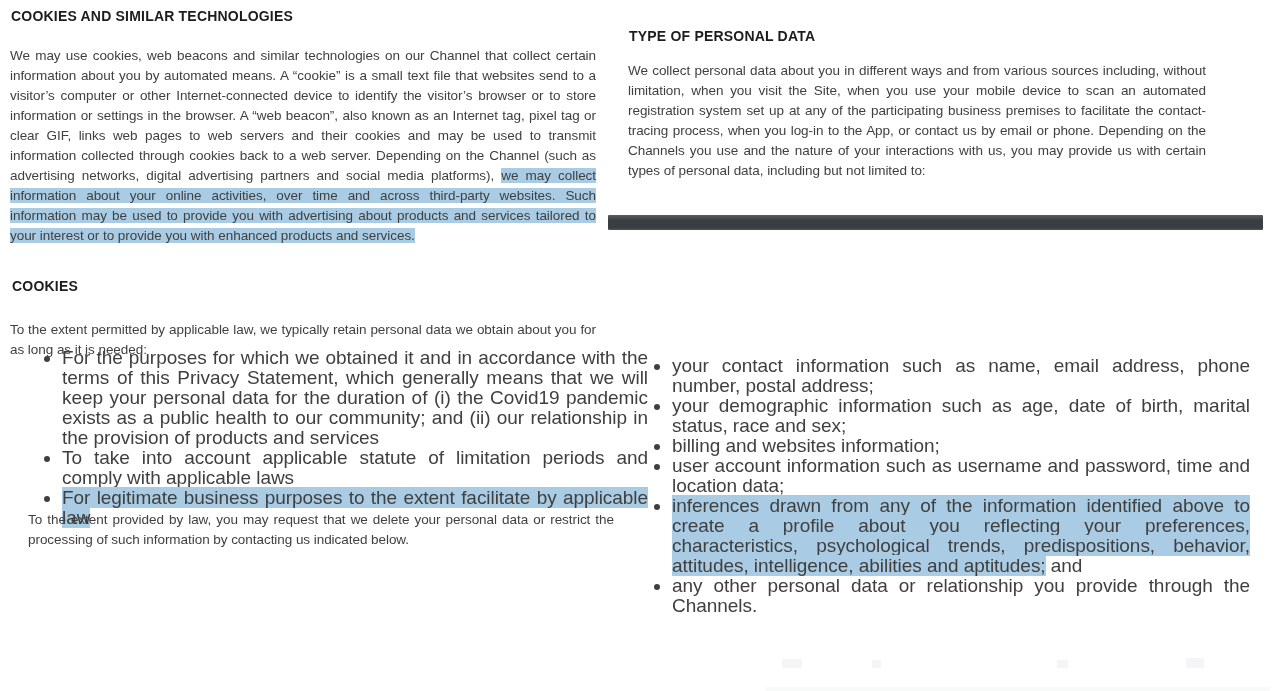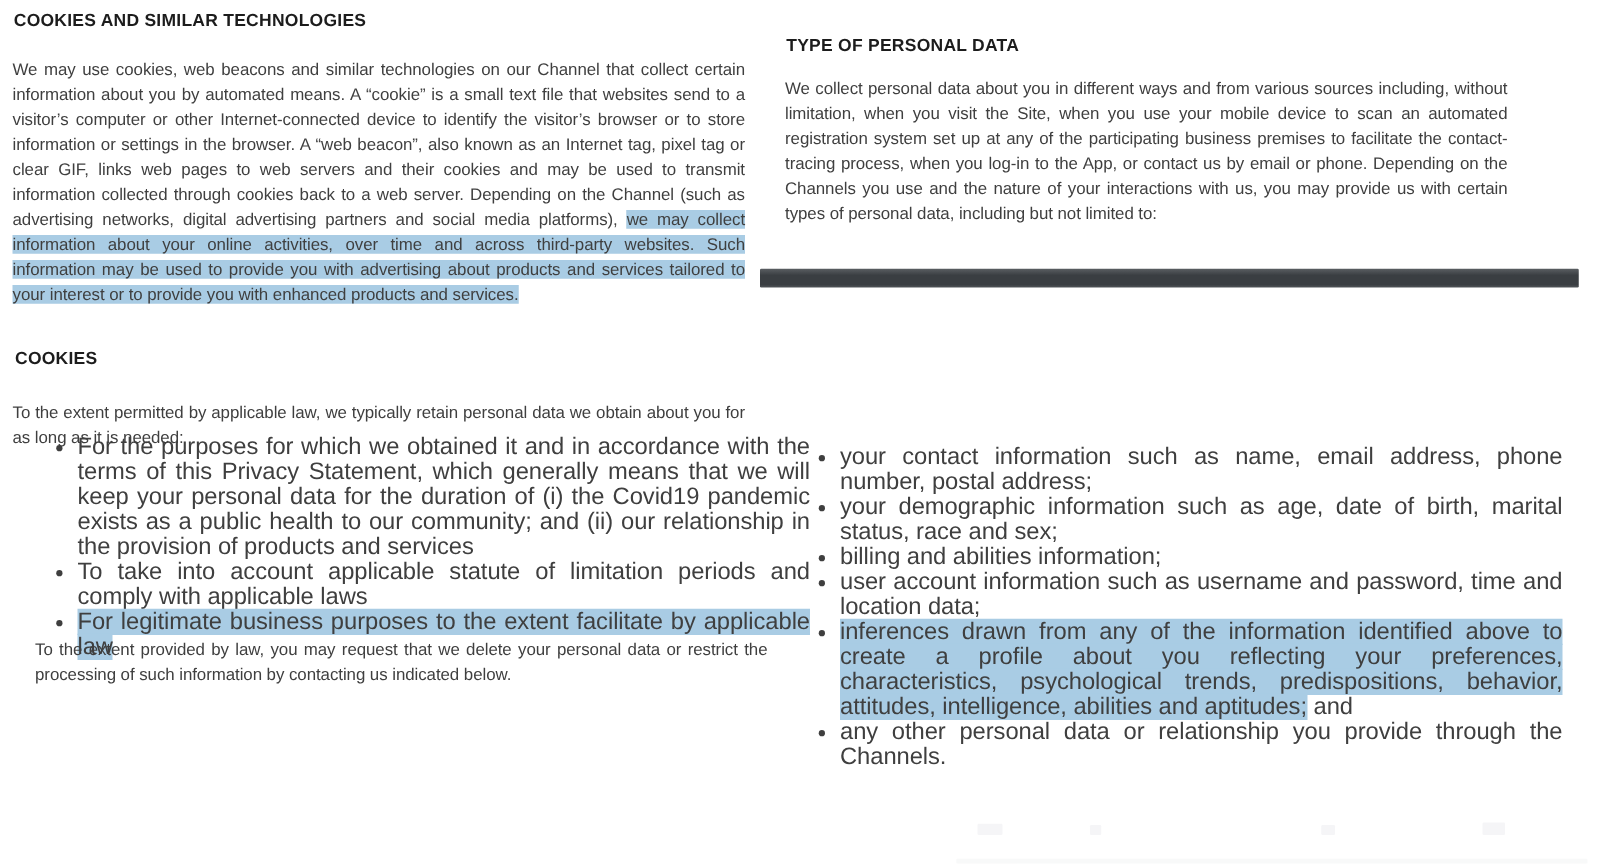--- a/index.html
+++ b/index.html
@@ -76,21 +76,21 @@
   <div>
     <h2 class="abs heading rc-h1">TYPE OF PERSONAL DATA</h2>
 
     <p class="abs para just rc-p1">We collect personal data about you in different ways and from various sources including, without limitation, when you visit the Site, when you use your mobile device to scan an automated registration system set up at any of the participating business premises to facilitate the contact-tracing process, when you log-in to the App, or contact us by email or phone. Depending on the Channels you use and the nature of your interactions with us, you may provide us with certain types of personal data, including but not limited to:</p>
 
     <div class="abs redacted-bar"></div>
 
     <ul class="abs bullets right-list rc-list">
       <li><span>your contact information such as name, email address, phone number, postal address;</span></li>
       <li><span>your demographic information such as age, date of birth, marital status, race and sex;</span></li>
-      <li><span>billing and abilities information;</span></li>
+      <li><span>billing and websites information;</span></li>
       <li><span>user account information such as username and password, time and location data;</span></li>
       <li><span class="hl">inferences drawn from any of the information identified above to create a profile about you reflecting your preferences, characteristics, psychological trends, predispositions, behavior, attitudes, intelligence, abilities and aptitudes;</span><span> and</span></li>
       <li><span>any other personal data or relationship you provide through the Channels.</span></li>
     </ul>
   </div>
 
   <div class="abs artifact a1"></div>
   <div class="abs artifact a2"></div>
   <div class="abs artifact a3"></div>
   <div class="abs artifact a4"></div>

